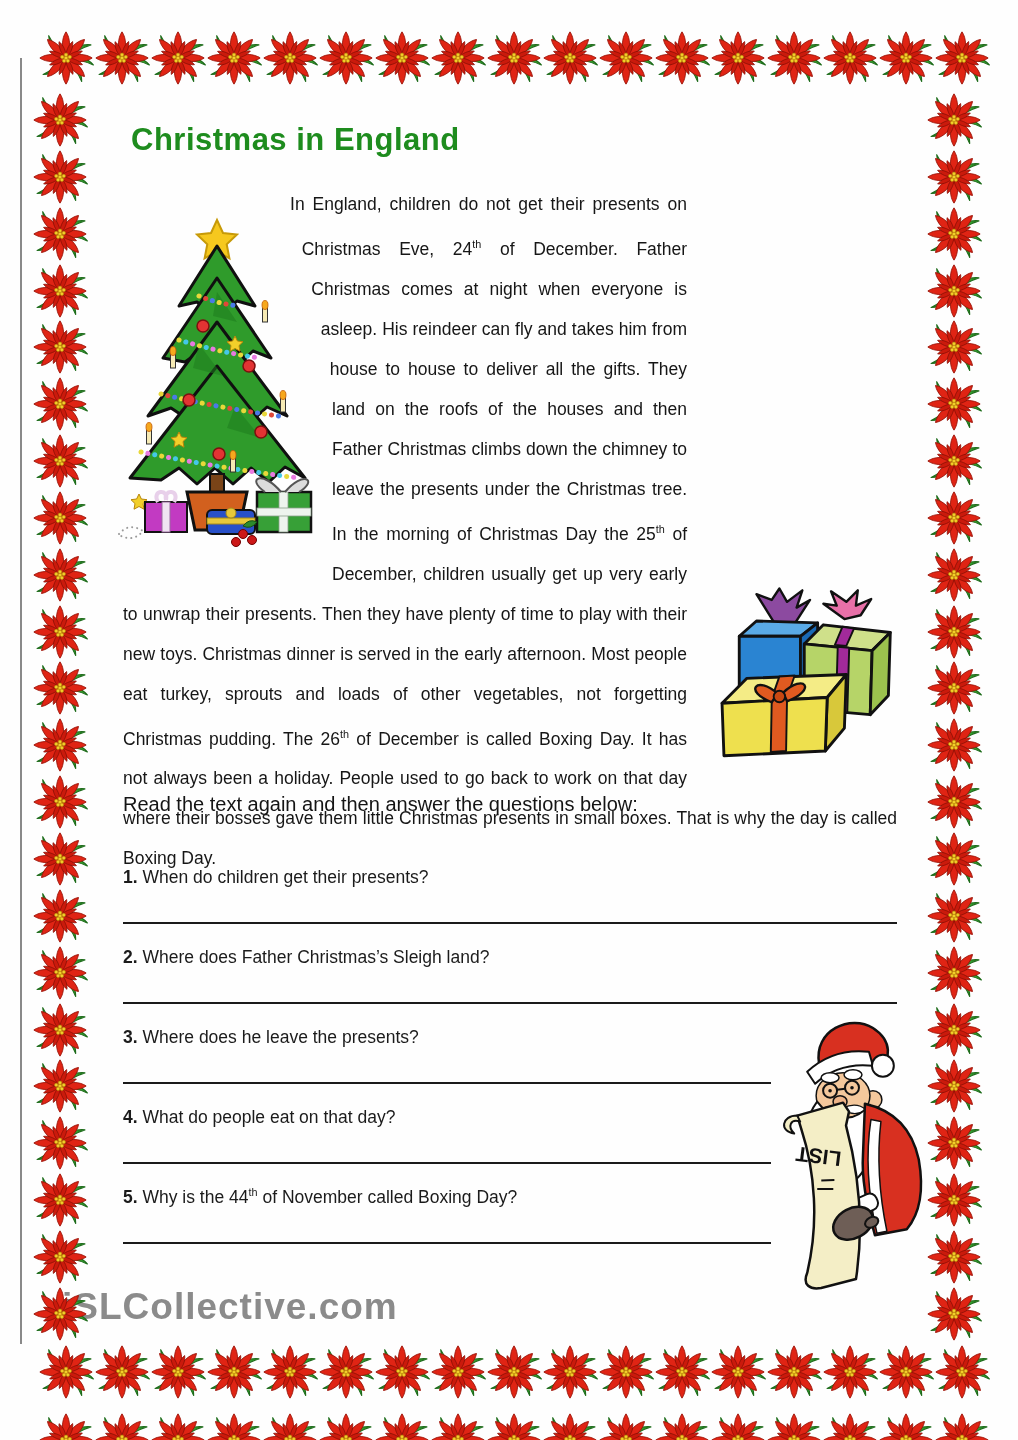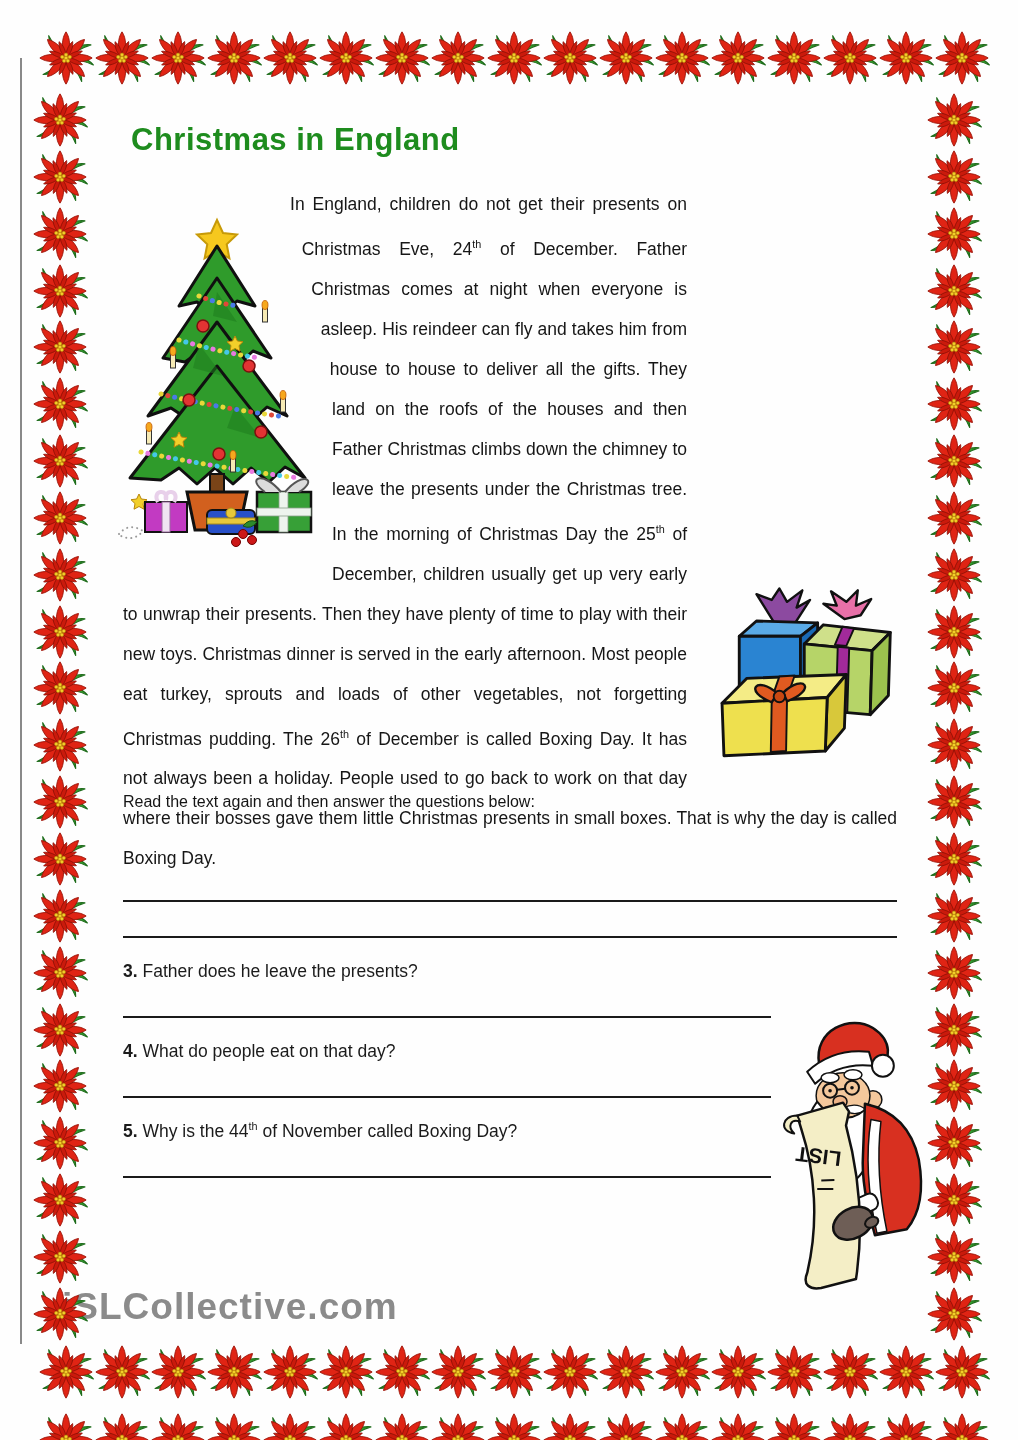--- a/index.html
+++ b/index.html
@@ -18,21 +18,21 @@
   
   .title{position:absolute;left:131px;top:122px;margin:0;font-size:31px;font-weight:bold;
          color:#1e8c1e;letter-spacing:.5px;text-align:center;}
   .passage{position:absolute;left:123px;top:184px;width:774px;}
   .passage p{margin:0;font-size:17.5px;line-height:40px;text-align:justify;color:#161616;}
   .float-tree{float:left;width:205px;height:334px;margin:32px 12px 4px -8px;
       shape-outside:polygon(30% 0%,70% 0%,82% 26%,94% 55%,100% 78%,100% 100%,0% 100%,0% 78%,6% 55%,18% 26%);
       shape-margin:10px;}
   .float-gifts{float:right;width:196px;height:182px;margin:400px 0 0 14px;}
   .float-tree svg,.float-gifts svg{display:block;width:100%;height:100%;}
-  .instructions{position:absolute;left:123px;top:793px;margin:0;font-size:16px;color:#141414;}
+  .instructions{position:absolute;left:123px;top:793px;margin:0;font-size:20px;color:#141414;}
   .questions{position:absolute;left:123px;top:866px;width:774px;font-size:17.5px;}
   .q-item{margin-bottom:22px;}
   .q-text{height:22px;}
   .q-num{font-weight:bold;}
   sup{font-size:62%;}
   .q-line{margin-top:34px;height:0;border-bottom:2px solid #1a1a1a;width:774px;}
   .q-line.short{width:648px;}
   .santa{position:absolute;left:766px;top:1008px;width:172px;height:284px;}
   .santa svg{display:block;width:100%;height:100%;}
   .watermark{position:absolute;left:62px;top:1286px;font-size:37px;font-weight:bold;
@@ -201,27 +201,29 @@
         </svg>
       </span>
       <span>In England, children do not get their presents on Christmas Eve, 24</span><sup>th</sup><span> of December. Father Christmas comes at night when everyone is asleep. His reindeer can fly and takes him from house to house to deliver all the gifts. They land on the roofs of the houses and then Father Christmas climbs down the chimney to leave the presents under the Christmas tree. In the morning of Christmas Day the 25</span><sup>th</sup><span> of December, children usually get up very early to unwrap their presents. Then they have plenty of time to play with their new toys. Christmas dinner is served in the early afternoon. Most people eat turkey, sprouts and loads of other vegetables, not forgetting Christmas pudding. The 26</span><sup>th</sup><span> of December is called Boxing Day. It has not always been a holiday. People used to go back to work on that day where their bosses gave them little Christmas presents in small boxes. That is why the day is called Boxing Day.</span>
     </p>
   </div>
 
   <p class="instructions">Read the text again and then answer the questions below:</p>
 
   <div class="questions">
     <div class="q-item">
+      <div class="q-text"><span class="q-num">1.</span> <span>When do children get their presents?</span><sup></sup><span></span></div>
       <div class="q-line"></div>
     </div>
     <div class="q-item">
+      <div class="q-text"><span class="q-num">2.</span> <span>Where does Father Christmas’s Sleigh land?</span><sup></sup><span></span></div>
       <div class="q-line"></div>
     </div>
     <div class="q-item">
-      <div class="q-text"><span class="q-num">3.</span> <span>Father does he leave the presents?</span><sup></sup><span></span></div>
+      <div class="q-text"><span class="q-num">3.</span> <span>Where does he leave the presents?</span><sup></sup><span></span></div>
       <div class="q-line short"></div>
     </div>
     <div class="q-item">
       <div class="q-text"><span class="q-num">4.</span> <span>What do people eat on that day?</span><sup></sup><span></span></div>
       <div class="q-line short"></div>
     </div>
     <div class="q-item">
       <div class="q-text"><span class="q-num">5.</span> <span>Why is the 44</span><sup>th</sup><span> of November called Boxing Day?</span></div>
       <div class="q-line short"></div>
     </div>

